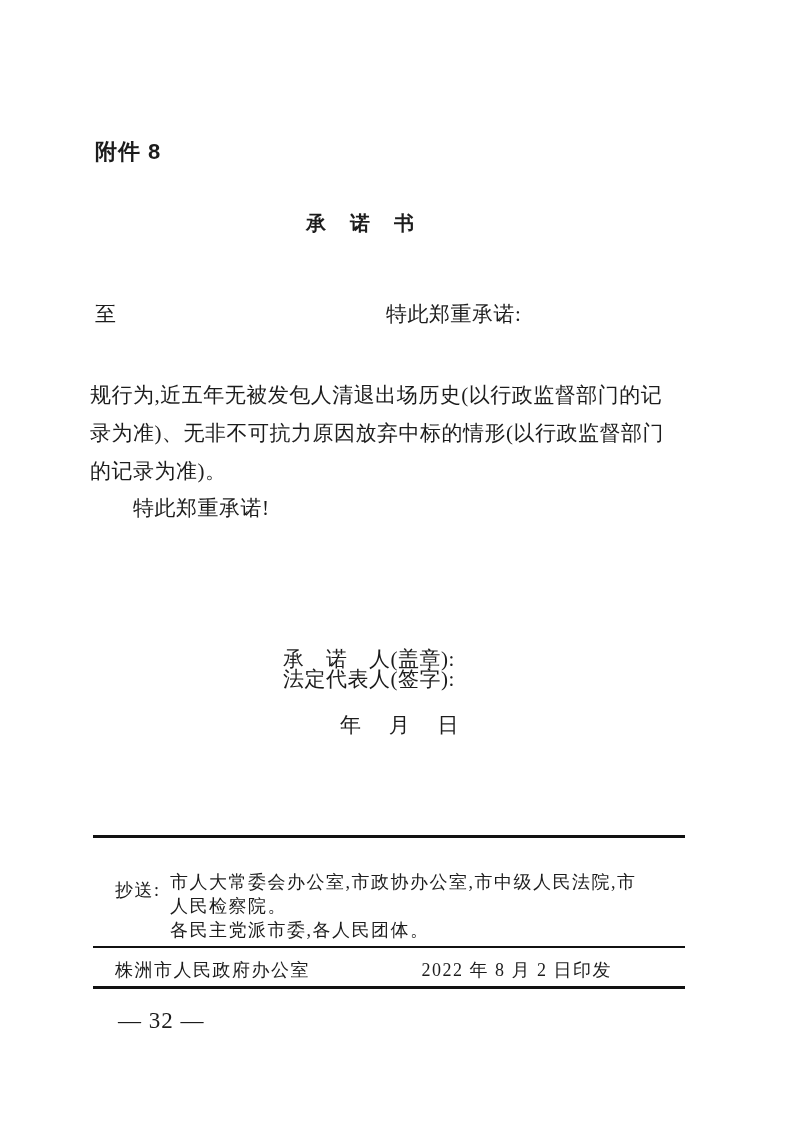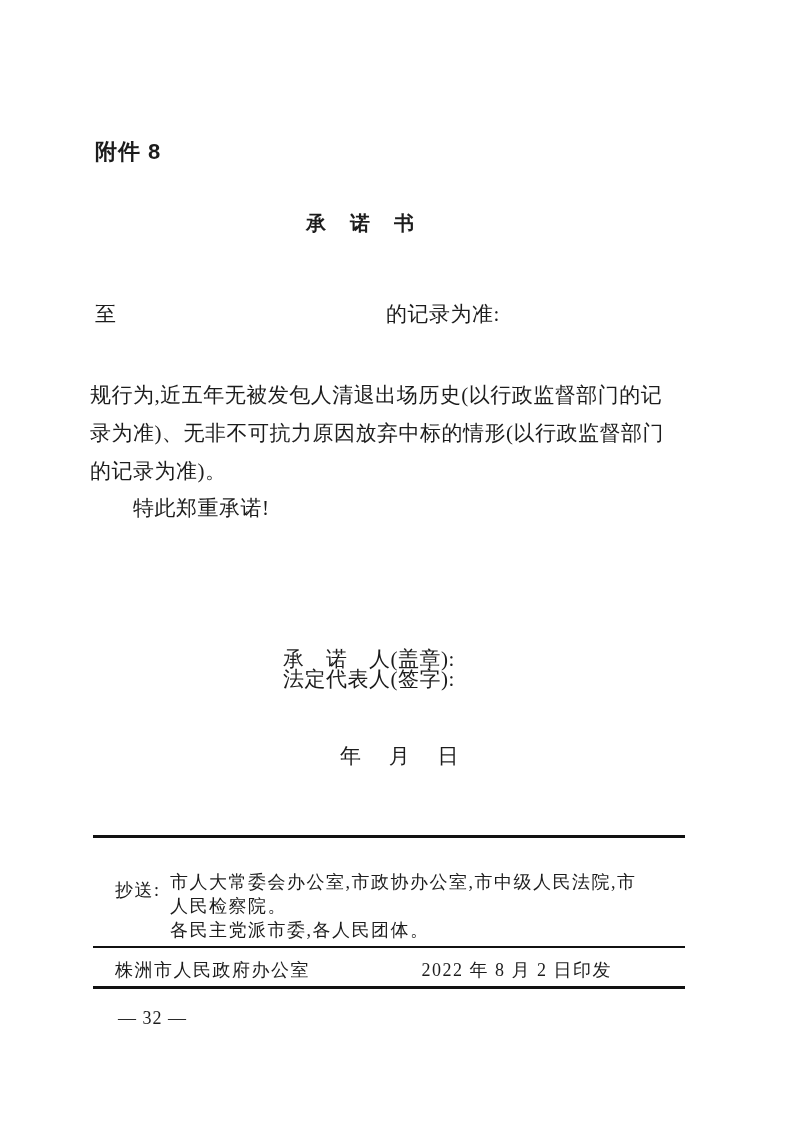--- a/index.html
+++ b/index.html
@@ -41,21 +41,21 @@
   .to-label        { left: 95px;  top: 303px; }
   .tenderer-label  { left: 386px; top: 303px; }
   .body-line-0     { left: 133px; top: 346px; }
   .body-line-1     { left: 90px;  top: 384px; }
   .body-line-2     { left: 90px;  top: 422px; }
   .body-line-3     { left: 90px;  top: 460px; }
   .closing-line    { left: 133px; top: 497px; }
 
   .sig-promisor    { left: 283px; top: 648px; }
   .sig-legal-rep   { left: 283px; top: 668px; }
-  .sig-date        { left: 340px; top: 714px; margin-top: 31px; }
+  .sig-date        { left: 340px; top: 714px; }
 
   .rule {
     position: absolute;
     left: 93px;
     width: 592px;
     background: #111111;
   }
   .rule-top    { top: 835px; height: 3px; }
   .rule-mid    { top: 946px; height: 2px; }
   .rule-bottom { top: 986px; height: 3px; }
@@ -69,36 +69,36 @@
   .cc-line-0  { left: 170px; top: 846px; }
   .cc-line-1  { left: 170px; top: 870px; }
   .cc-line-2  { left: 170px; top: 894px; }
   .cc-line-3  { left: 170px; top: 918px; }
 
   .issuer     { left: 115px; top: 958px; }
   .print-date { right: 110px; top: 958px; text-align: right; }
 
   .page-number {
     left: 118px; top: 1008px;
-    font-size: 18px;
+    font-size: 23px;
     letter-spacing: 1px;
   }
 </style>
 </head>
 <body>
 
 <div class="page">
 
   <div class="abs attachment-label">附件 8</div>
 
   <div class="abs doc-title">承　诺　书</div>
 
   <div class="abs cn-text to-label">至</div>
 
-  <div class="abs cn-text tenderer-label">的记录为准:</div>
+  <div class="abs cn-text tenderer-label">特此郑重承诺:</div>
 
 
   <div class="abs cn-text body-line-1">规行为,近五年无被发包人清退出场历史(以行政监督部门的记</div>
 
   <div class="abs cn-text body-line-2">录为准)、无非不可抗力原因放弃中标的情形(以行政监督部门</div>
 
   <div class="abs cn-text body-line-3">的记录为准)。</div>
 
   <div class="abs cn-text closing-line">特此郑重承诺!</div>
 

